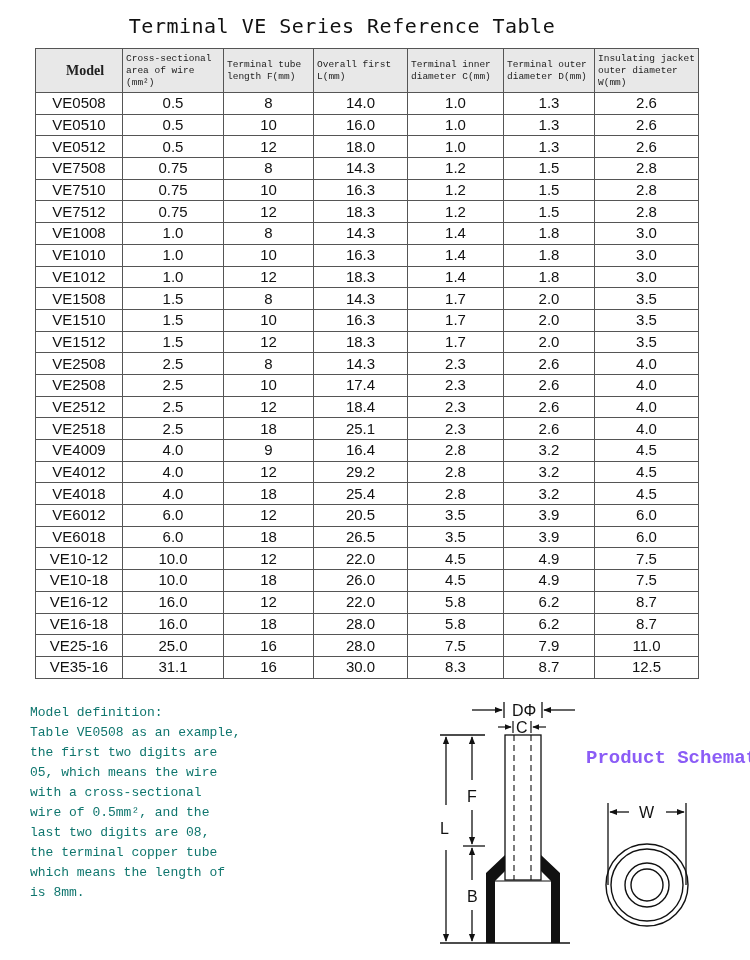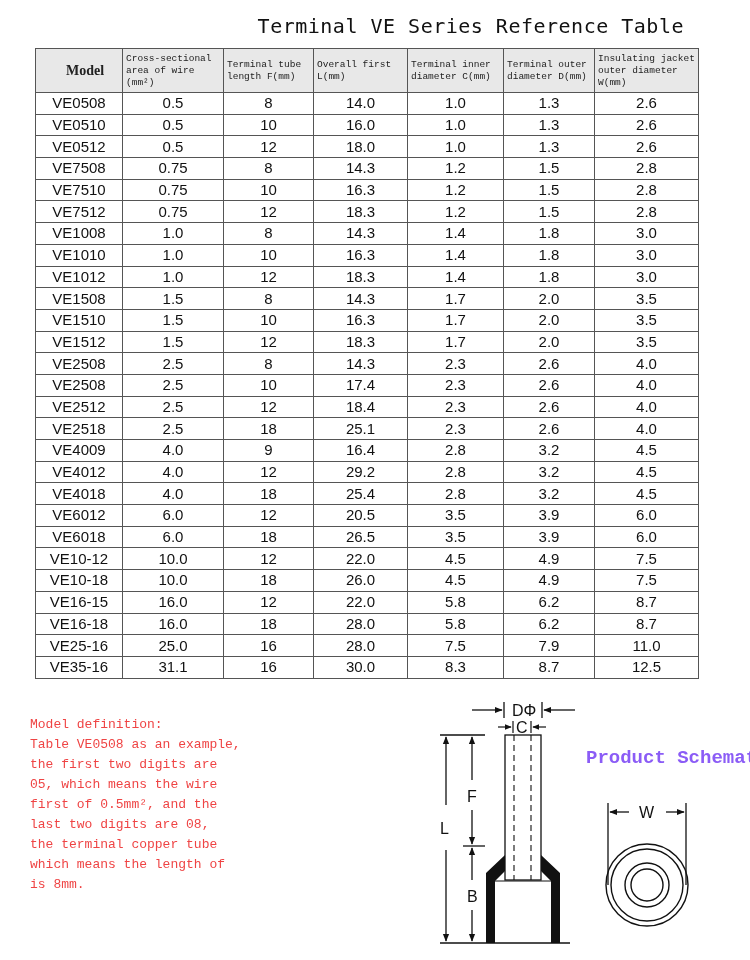--- a/index.html
+++ b/index.html
@@ -1,18 +1,18 @@
 <!DOCTYPE html>
 <html><head>
   <meta charset="utf-8">
   <style>
     html, body { margin: 0; padding: 0; background: #ffffff; }
     body { width: 750px; height: 960px; position: relative; overflow: hidden; color: #111; }
     .title {
-      position: absolute; left: 0; top: 14px; width: 684px; text-align: right;
+      position: absolute; left: 0; top: 14px; width: 684px; text-align: center;
       font-family: "DejaVu Sans Mono", "Liberation Mono", monospace;
       font-size: 20px; letter-spacing: 0.5px; color: #111;
     }
     table.spec {
       position: absolute; left: 35px; top: 48px;
       border-collapse: collapse; table-layout: fixed; width: 663px;
       font-family: "Liberation Sans", sans-serif;
     }
     table.spec th, table.spec td { border: 1px solid #555; padding: 0; }
     table.spec th {
@@ -23,21 +23,21 @@
     table.spec th.model-h {
       text-align: center; font-size: 14px; font-weight: bold; padding-left: 12px;
       font-family: "Liberation Serif", "DejaVu Serif", serif;
     }
     table.spec td {
       height: 20.7px; text-align: center; font-size: 15px; line-height: 20px; color: #111;
     }
     .definition {
       position: absolute; left: 30px; top: 703px; width: 230px;
       font-family: "Liberation Mono", "DejaVu Sans Mono", monospace;
-      font-size: 13px; line-height: 20px; color: #ef4444; margin-top: 12px;
+      font-size: 13px; line-height: 20px; color: #0f766e;
     }
     .definition div { white-space: nowrap; }
     .schematic-title {
       position: absolute; left: 586px; top: 747px;
       font-family: "Liberation Mono", "DejaVu Sans Mono", monospace;
       font-weight: bold; font-size: 19px; color: #8b5cf6; white-space: nowrap;
     }
     svg.side { position: absolute; left: 430px; top: 695px; }
     svg.top { position: absolute; left: 590px; top: 795px; }
     .dim-label { font-family: "Liberation Sans", sans-serif; font-size: 16px; fill: #111; }
@@ -270,21 +270,21 @@
       <tr>
         <td>VE10-18</td>
         <td>10.0</td>
         <td>18</td>
         <td>26.0</td>
         <td>4.5</td>
         <td>4.9</td>
         <td>7.5</td>
       </tr>
       <tr>
-        <td>VE16-15</td>
+        <td>VE16-12</td>
         <td>16.0</td>
         <td>12</td>
         <td>22.0</td>
         <td>5.8</td>
         <td>6.2</td>
         <td>8.7</td>
       </tr>
       <tr>
         <td>VE16-18</td>
         <td>16.0</td>
@@ -313,21 +313,22 @@
         <td>12.5</td>
       </tr>
     </tbody>
 </table>
 
 <div class="definition" id="definition">
     <div>Model definition:</div>
     <div>Table VE0508 as an example,</div>
     <div>the first two digits are</div>
     <div>05, which means the wire</div>
-    <div>first of 0.5mm², and the</div>
+    <div>with a cross-sectional</div>
+    <div>wire of 0.5mm², and the</div>
     <div>last two digits are 08,</div>
     <div>the terminal copper tube</div>
     <div>which means the length of</div>
     <div>is 8mm.</div>
   </div>
 
 <div class="schematic-title">Product Schematic</div>
 
 <svg class="side" width="160" height="260" viewBox="0 0 160 260">
   <defs>

